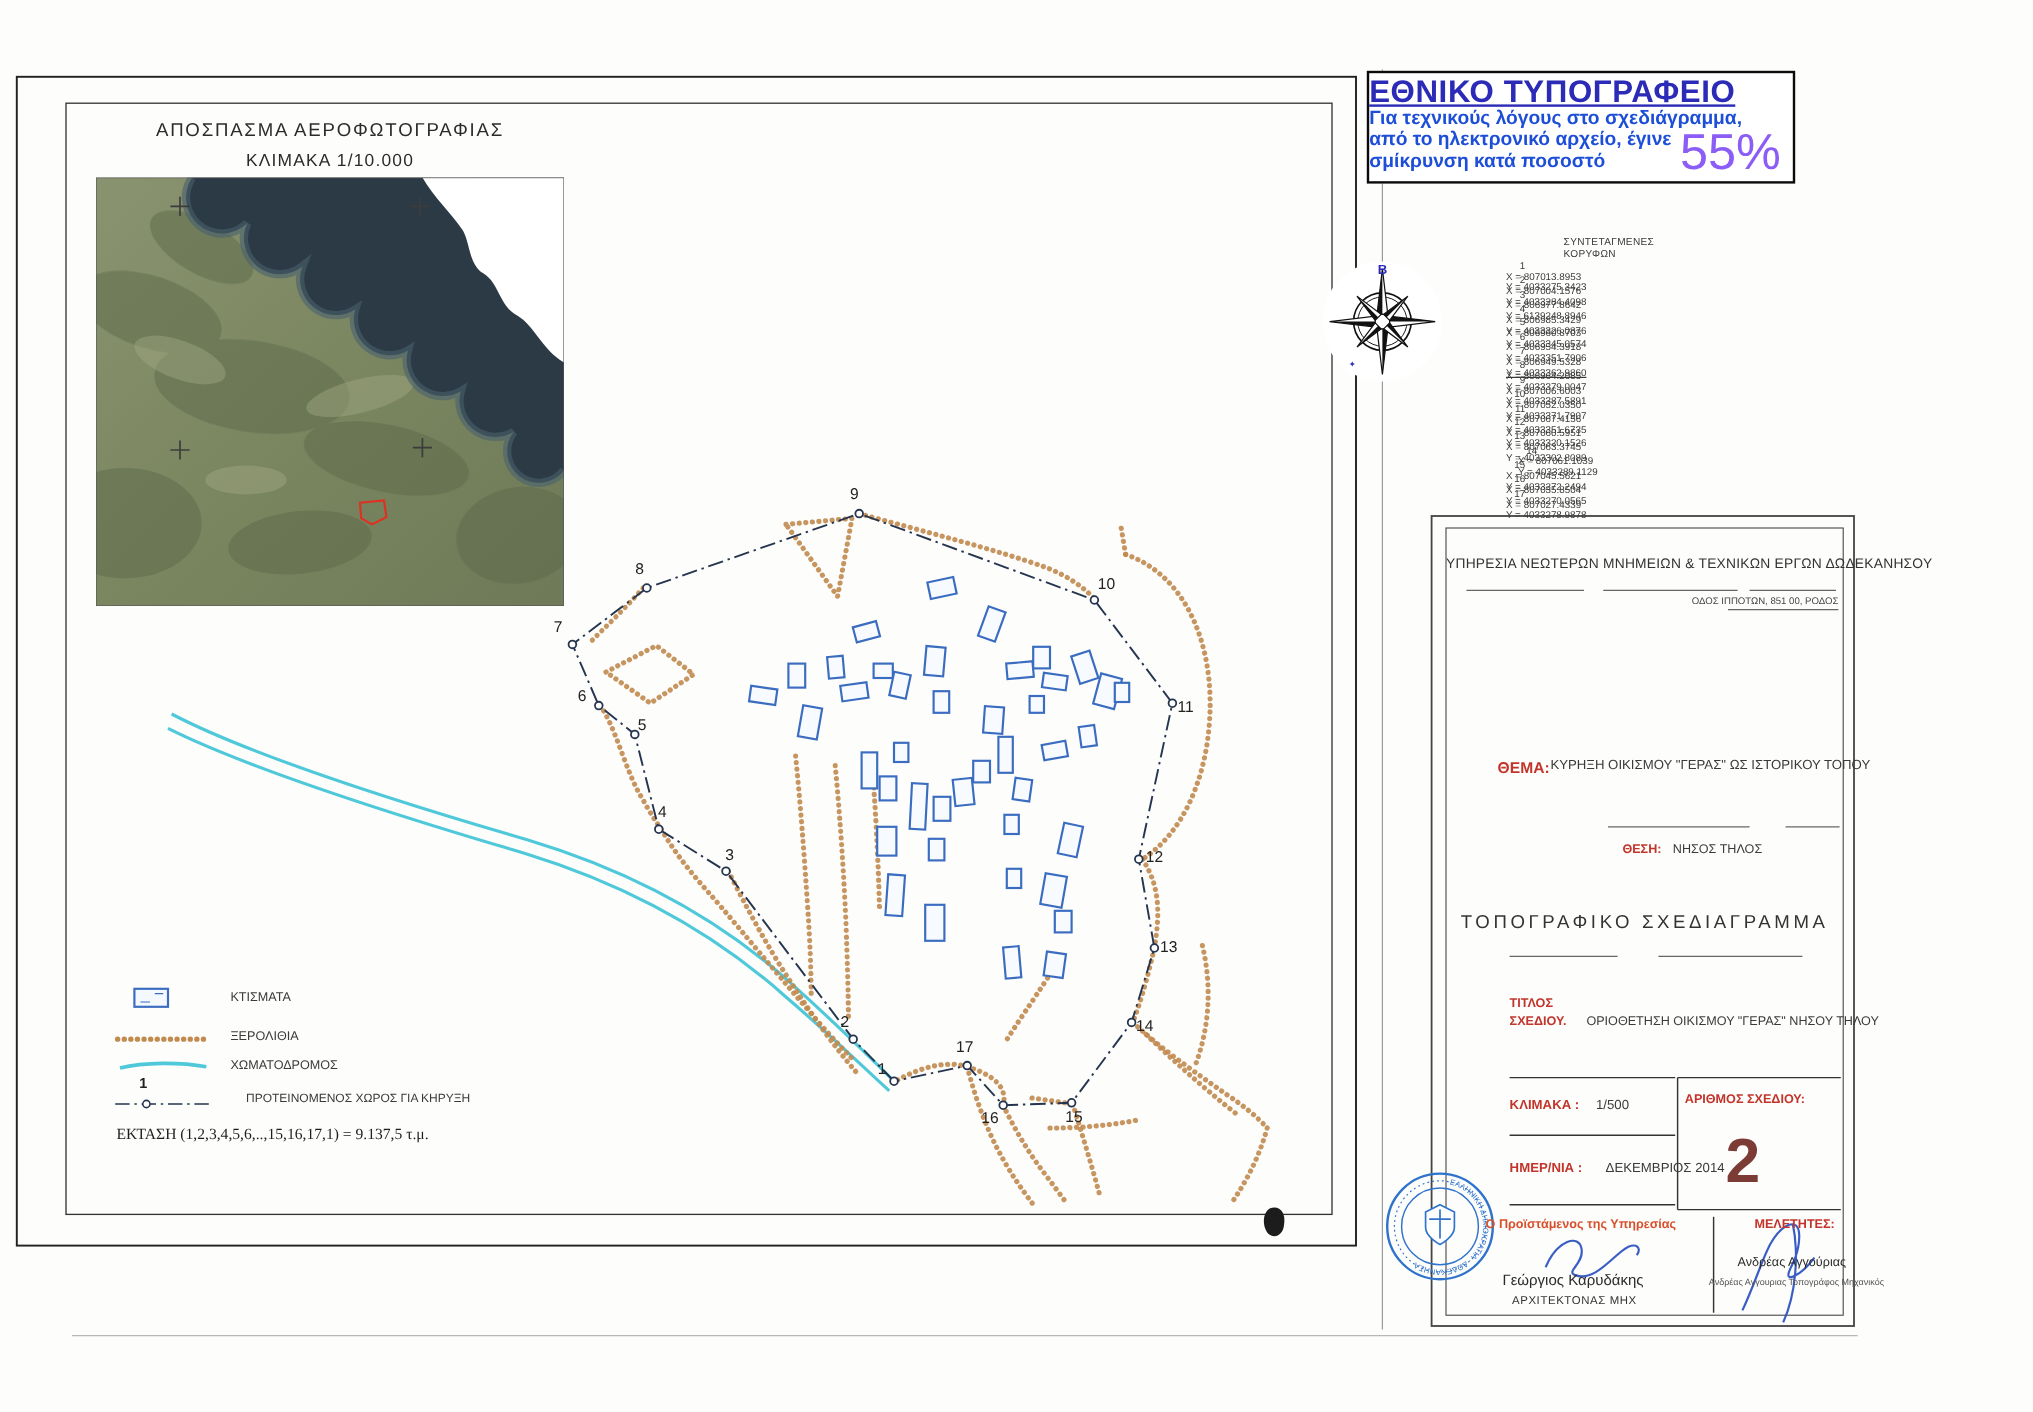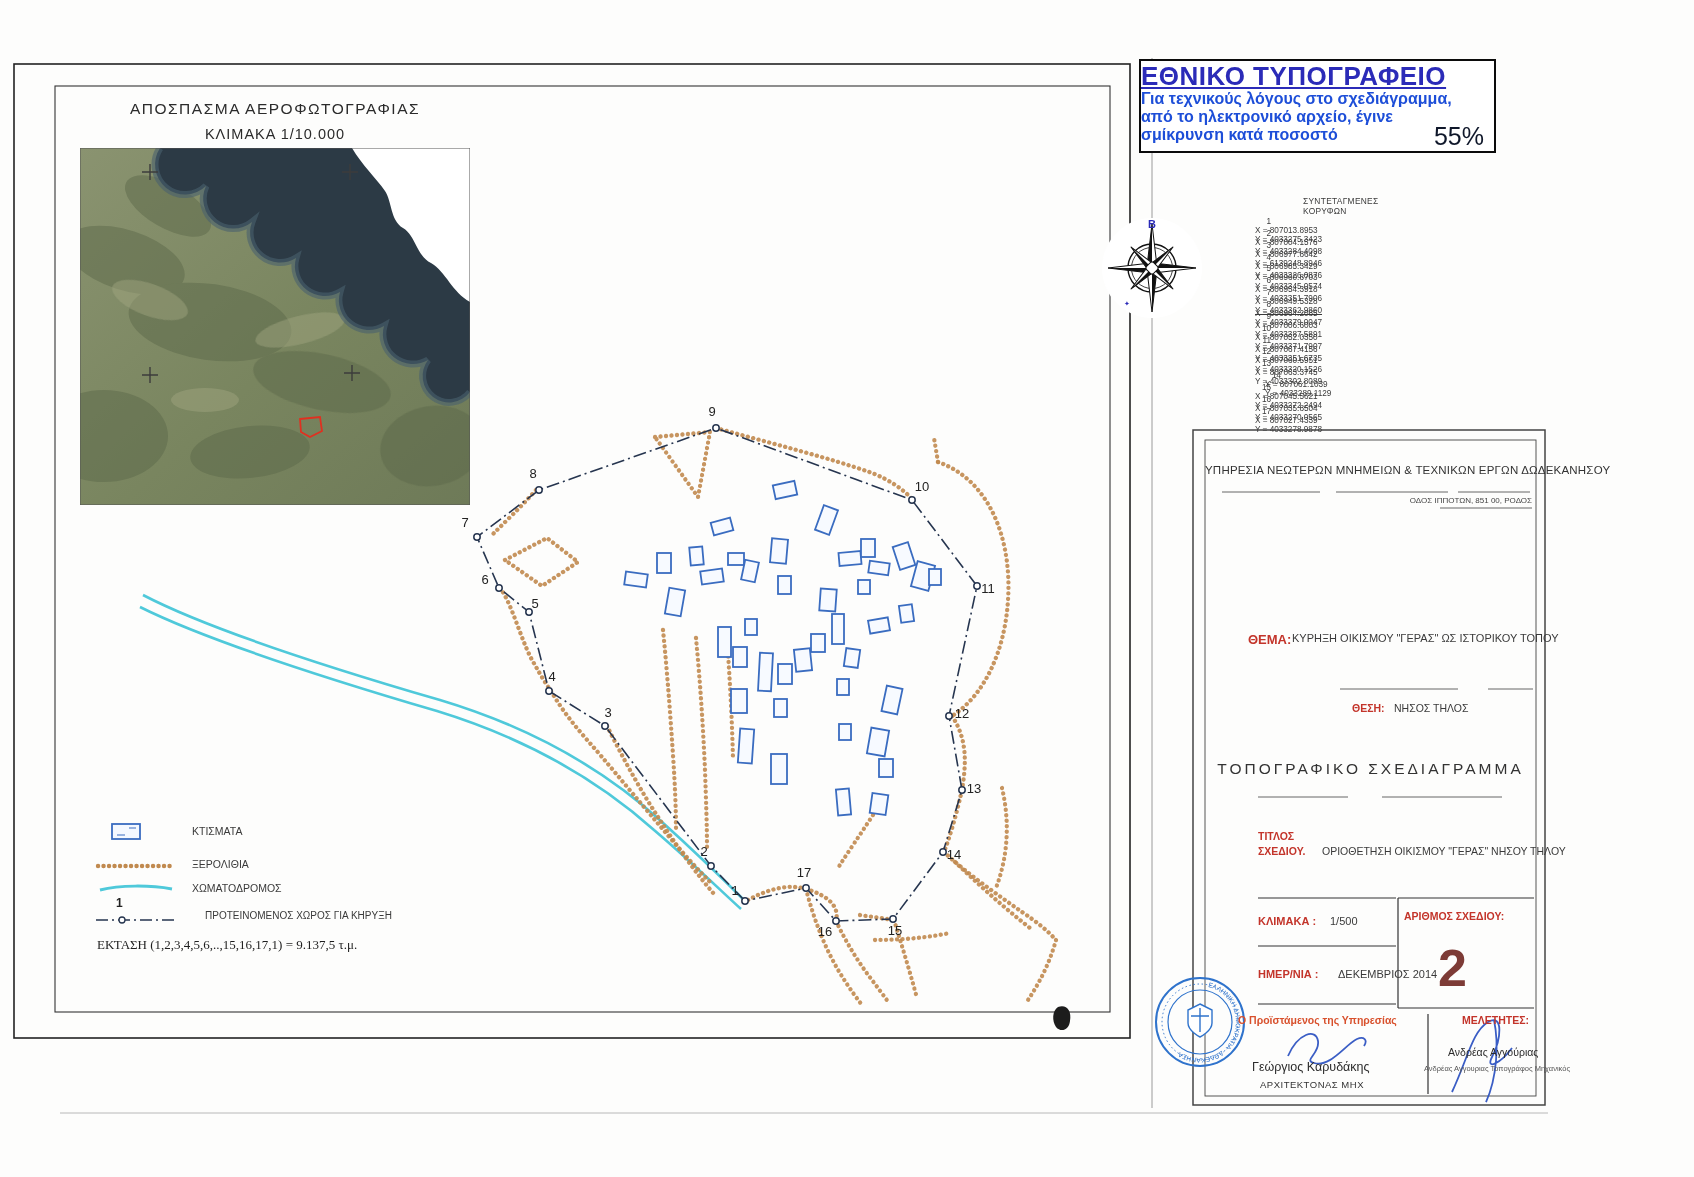--- a/index.html
+++ b/index.html
@@ -8,21 +8,21 @@
   .t{position:absolute;white-space:nowrap;color:#3a3a3a}
   .ctr{text-align:center}
   .red{color:#c3342a}
   #drawing{position:absolute;left:0;top:0}
   
   .stampbox{position:absolute;left:1139px;top:59px;width:357px;height:94px;
             border:2.5px solid #0b0b0b;box-sizing:border-box;padding:2px 8px 0 0;background:#fff}
   .stampbox .stitle{font-size:26px;font-weight:bold;color:#2b2bb8;text-decoration:underline;
             letter-spacing:.5px;line-height:1.05}
   .stampbox .sline{font-size:16px;font-weight:bold;color:#1d4ed8;line-height:1.13}
-  .stampbox .spct{position:absolute;right:10px;bottom:0px;font-size:25px;color:#0f172a}
+  .stampbox .spct{position:absolute;right:10px;bottom:0px;font-size:42px;color:#8b5cf6}
   
   #coords{position:absolute;left:1255px;top:196px}
   #coords .ttl{position:absolute;left:48px;top:0;font-size:8.4px;color:#3a3a3a;letter-spacing:.3px}
   .crow{position:absolute;font-size:8.2px;color:#3a3a3a}
   .crow .n{display:inline-block;width:16px;text-align:right;margin-right:14px}
   .crow .x{display:inline-block;width:118px}
   
   .atitle{left:80px;top:100px;width:390px;font-size:15.5px;letter-spacing:1.5px;color:#2b2b2b}
   .asub{left:80px;top:126px;width:390px;font-size:14.5px;letter-spacing:1px;color:#2b2b2b}
   

